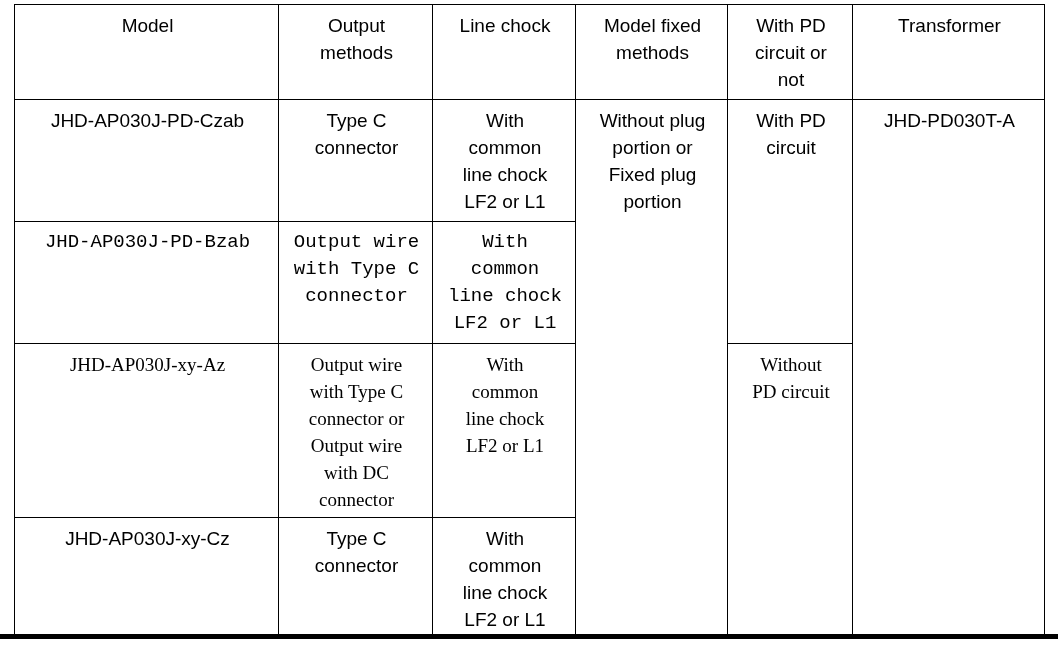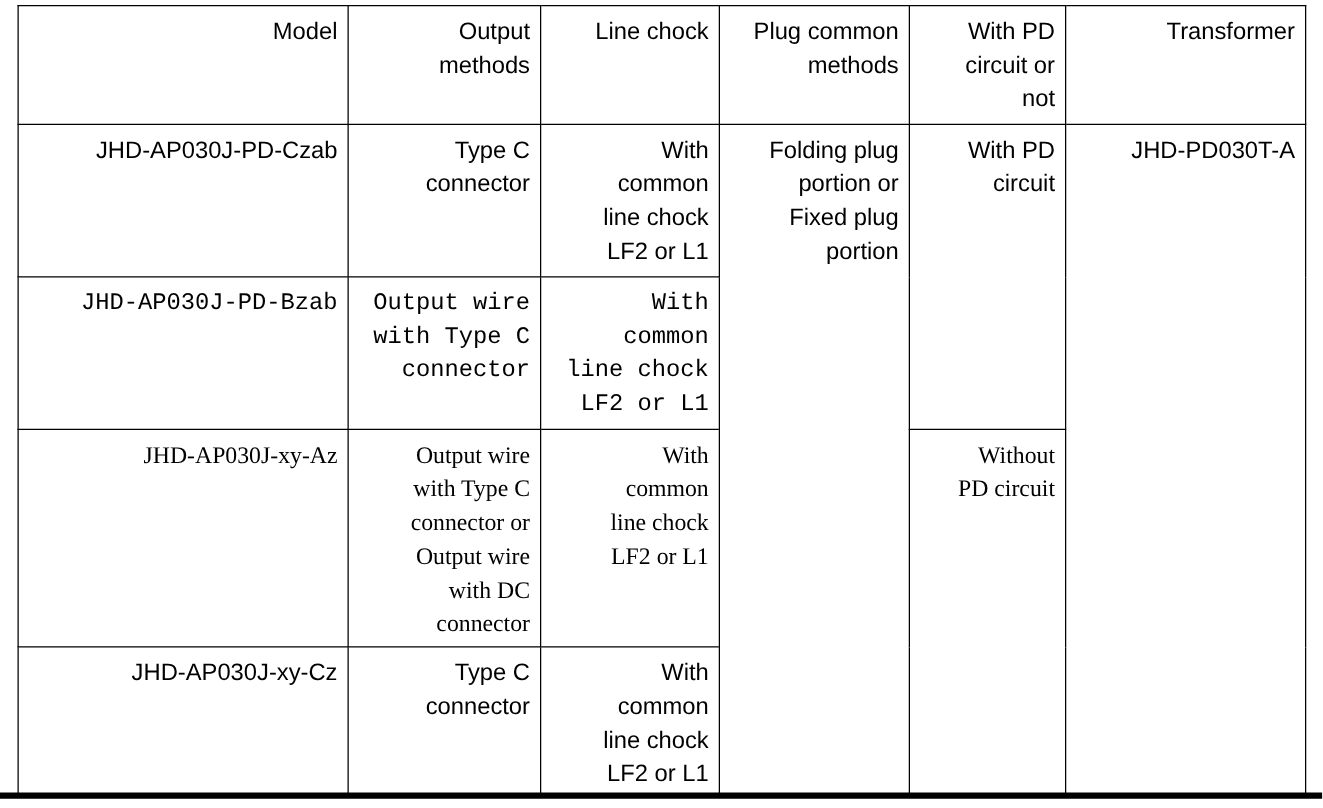--- a/index.html
+++ b/index.html
@@ -21,21 +21,21 @@
     left: 14px;
     top: 4px;
     width: 1030px;
     border-collapse: collapse;
     table-layout: fixed;
   }
   table.spec-table th,
   table.spec-table td {
     border: 1.5px solid #000000;
     vertical-align: top;
-    text-align: right;
+    text-align: center;
     padding: 7px 8px 4px 10px;
     font-size: 19px;
     line-height: 27px;
     font-weight: 400;
     white-space: pre-line;
     overflow: hidden;
   }
   tr.header-row    { height: 95px; }
   tr.body-row-1    { height: 122px; }
   tr.body-row-2    { height: 122px; font-family: Liberation Mono, monospace; }
@@ -63,38 +63,38 @@
       <col style="width:152px">
       <col style="width:125px">
       <col style="width:192px">
     </colgroup>
     <thead>
       <tr class="header-row">
         <th>Model</th>
         <th>Output
 methods</th>
         <th>Line chock</th>
-        <th>Plug common
+        <th>Model fixed
 methods</th>
         <th>With PD
 circuit or
 not</th>
         <th>Transformer</th>
       </tr>
     </thead>
     <tbody>
       <tr class="body-row-1">
         <td>JHD-AP030J-PD-Czab</td>
         <td>Type C
 connector</td>
         <td>With
 common
 line chock
 LF2 or L1</td>
-        <td rowspan="4">Folding plug
+        <td rowspan="4">Without plug
 portion or
 Fixed plug
 portion</td>
         <td rowspan="2">With PD
 circuit</td>
         <td rowspan="4">JHD-PD030T-A</td>
       </tr>
       <tr class="body-row-2">
         <td>JHD-AP030J-PD-Bzab</td>
         <td>Output wire

